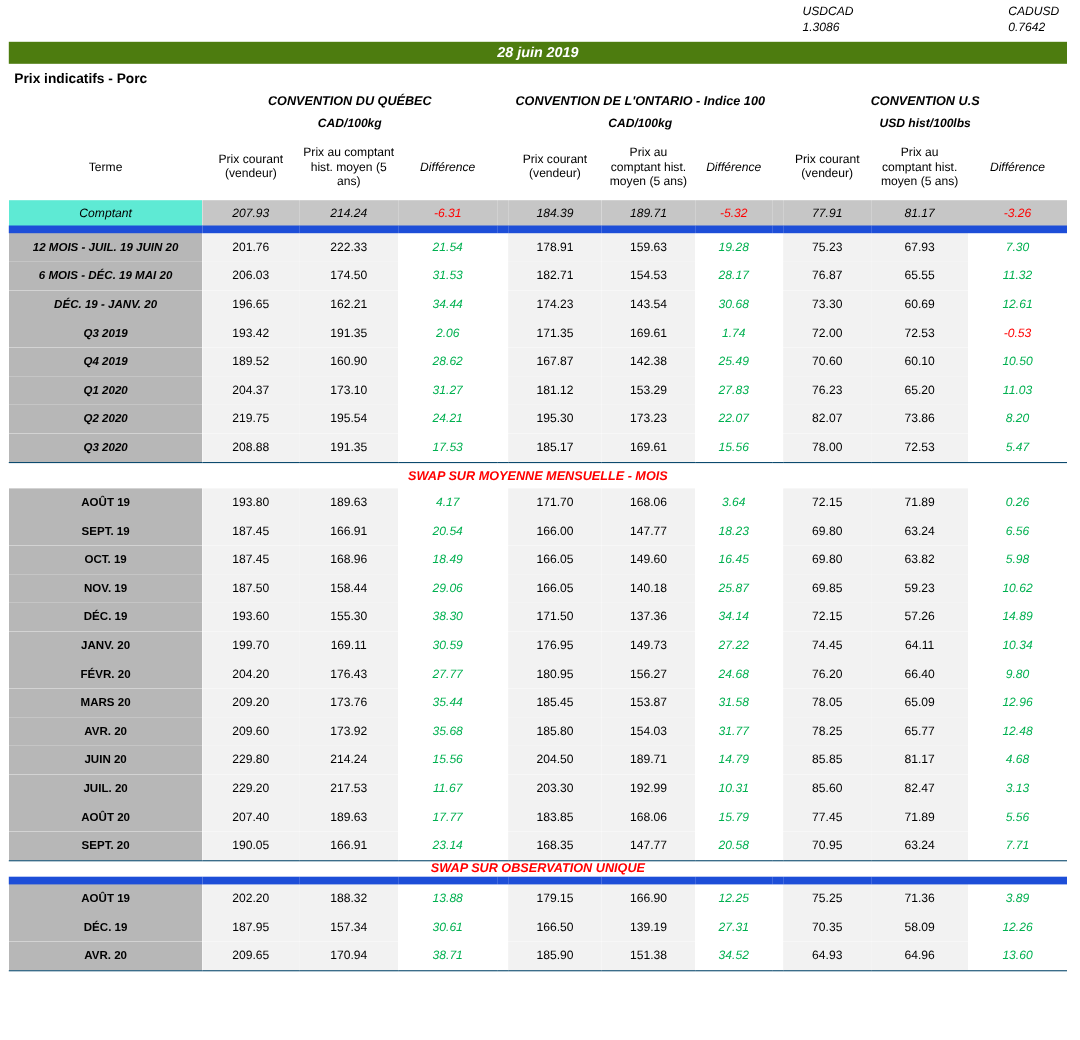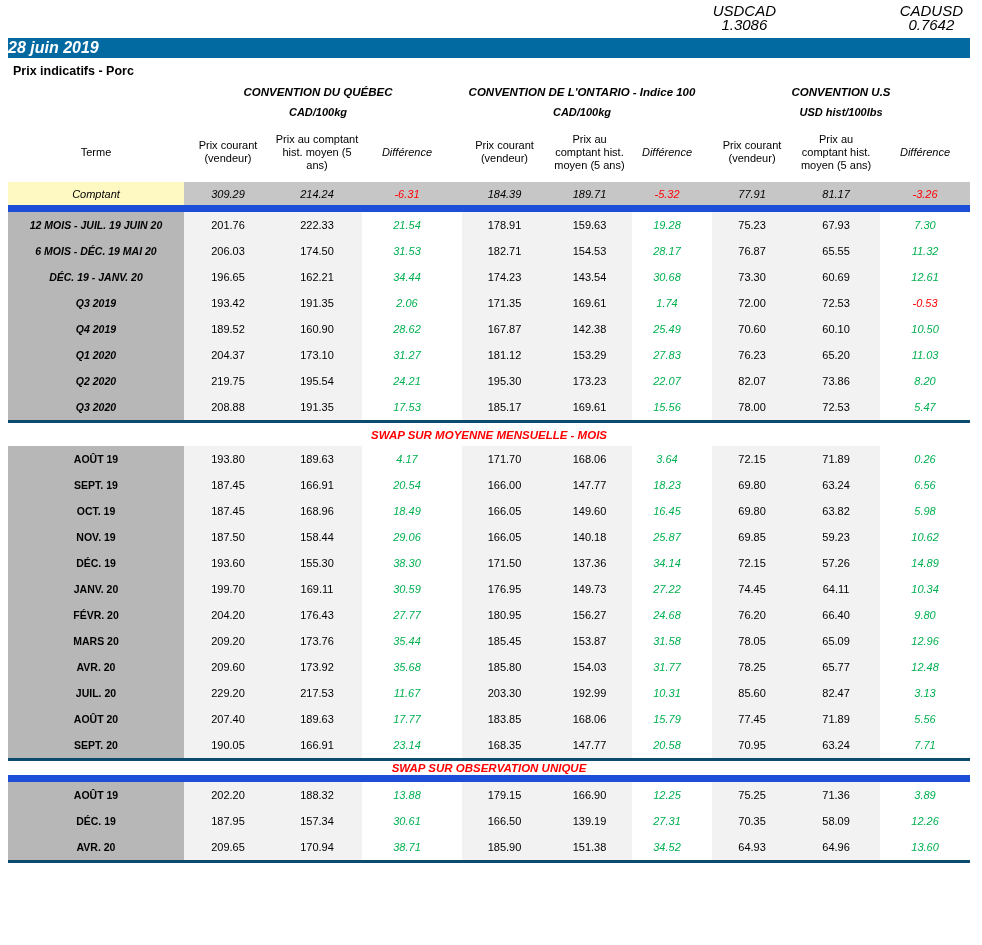--- a/index.html
+++ b/index.html
@@ -1,52 +1,52 @@
 <!DOCTYPE html>
 <html><head>
 <meta charset="utf-8">
 <style>
   html,body{margin:0;padding:0}
   body{
     width:982px;height:945px;position:relative;overflow:hidden;
     background:#ffffff;color:#000;
     font-family:"Liberation Sans",sans-serif;
   }
-  .fx{position:absolute;top:4px;text-align:center;font-style:italic;font-size:15px;line-height:14px}
+  .fx{position:absolute;top:4px;text-align:left;font-style:italic;font-size:11px;line-height:14px}
   #fx-usdcad{right:206px}
   #fx-cadusd{right:19px}
   .banner{
     position:absolute;top:38px;left:8px;width:962px;height:20px;
-    background:#0369a1;color:#fff;font-weight:bold;font-style:italic;
-    font-size:16px;line-height:20px;
+    background:#4d7c0f;color:#fff;font-weight:bold;font-style:italic;
+    font-size:13px;line-height:20px;text-align:center;
   }
   .page-title{position:absolute;top:64px;left:13px;font-weight:bold;font-size:12.5px}
   table{
     position:absolute;top:82px;left:8px;width:962px;
     border-collapse:collapse;table-layout:fixed;
   }
   td{padding:0;margin:0;text-align:center;font-size:11px;vertical-align:middle;overflow:hidden;white-space:nowrap}
   .grp-row td{height:20px;font-weight:bold;font-style:italic;font-size:11.5px}
   .unit-row td{height:20px;font-weight:bold;font-style:italic;font-size:11px}
   .colhead-row td{height:60px;white-space:normal;line-height:13px;font-size:11px;padding:0 3px}
   .diff-h{font-style:italic}
   .comptant-row td{height:23px;background:#c6c6c6;font-style:italic}
-  .comptant-row td.terme-cell{font-weight:normal;font-style:italic;font-size:11px;background:#fef9c3}
+  .comptant-row td.terme-cell{font-weight:normal;font-style:italic;font-size:11px;background:#5eead4}
   .section-title-row td{height:23px;color:#ff0000;font-weight:bold;font-style:italic;font-size:11.5px}
   .section-title-row.tight td{height:14px}
   .data-row td{height:26px}
   .terme-cell{background:#b7b7b7;font-weight:bold;font-size:10.5px}
   .sec-0 .terme-cell{font-style:italic}
   .num-cell{background:#f2f2f2}
   .diff-cell{font-style:italic;background:#fff}
   .diff-cell.pos{color:#00b050}
   .diff-cell.neg{color:#ff0000}
   .gap-cell{background:#fff}
   .block-top td{border-top:7px solid #1d4ed8}
-  .block-bottom td{border-bottom:3px solid #0c4a6e}
+  .block-bottom td{border-bottom:1px solid #0c4a6e}
 </style>
 </head>
 <body>
 
 <div class="fx" id="fx-usdcad">
   <div>USDCAD</div>
   <div>1.3086</div>
 </div>
 <div class="fx" id="fx-cadusd">
   <div>CADUSD</div>
@@ -99,21 +99,21 @@
       <td class="diff-h">Différence</td>
       <td></td>
       <td>Prix courant (vendeur)</td>
       <td>Prix au comptant hist. moyen (5 ans)</td>
       <td class="diff-h">Différence</td>
     </tr>
   </thead>
   <tbody id="price-tbody">
       <tr class="comptant-row">
         <td class="terme-cell">Comptant</td>
-        <td class="num-cell">309.29</td>
+        <td class="num-cell">207.93</td>
         <td class="num-cell">214.24</td>
         <td class="diff-cell neg">-6.31</td>
         <td class="gap-cell"></td>
         <td class="num-cell">184.39</td>
         <td class="num-cell">189.71</td>
         <td class="diff-cell neg">-5.32</td>
         <td class="gap-cell"></td>
         <td class="num-cell">77.91</td>
         <td class="num-cell">81.17</td>
         <td class="diff-cell neg">-3.26</td>
@@ -353,20 +353,34 @@
         <td class="gap-cell"></td>
         <td class="num-cell">185.80</td>
         <td class="num-cell">154.03</td>
         <td class="diff-cell pos">31.77</td>
         <td class="gap-cell"></td>
         <td class="num-cell">78.25</td>
         <td class="num-cell">65.77</td>
         <td class="diff-cell pos">12.48</td>
       </tr>
       <tr class="data-row sec-1">
+        <td class="terme-cell">JUIN 20</td>
+        <td class="num-cell">229.80</td>
+        <td class="num-cell">214.24</td>
+        <td class="diff-cell pos">15.56</td>
+        <td class="gap-cell"></td>
+        <td class="num-cell">204.50</td>
+        <td class="num-cell">189.71</td>
+        <td class="diff-cell pos">14.79</td>
+        <td class="gap-cell"></td>
+        <td class="num-cell">85.85</td>
+        <td class="num-cell">81.17</td>
+        <td class="diff-cell pos">4.68</td>
+      </tr>
+      <tr class="data-row sec-1">
         <td class="terme-cell">JUIL. 20</td>
         <td class="num-cell">229.20</td>
         <td class="num-cell">217.53</td>
         <td class="diff-cell pos">11.67</td>
         <td class="gap-cell"></td>
         <td class="num-cell">203.30</td>
         <td class="num-cell">192.99</td>
         <td class="diff-cell pos">10.31</td>
         <td class="gap-cell"></td>
         <td class="num-cell">85.60</td>

